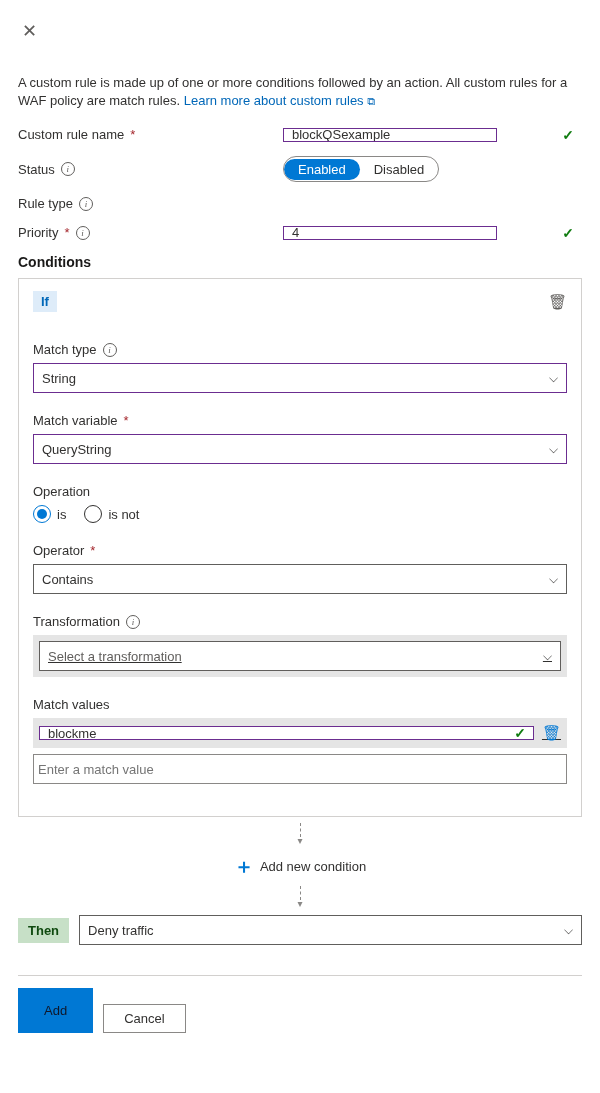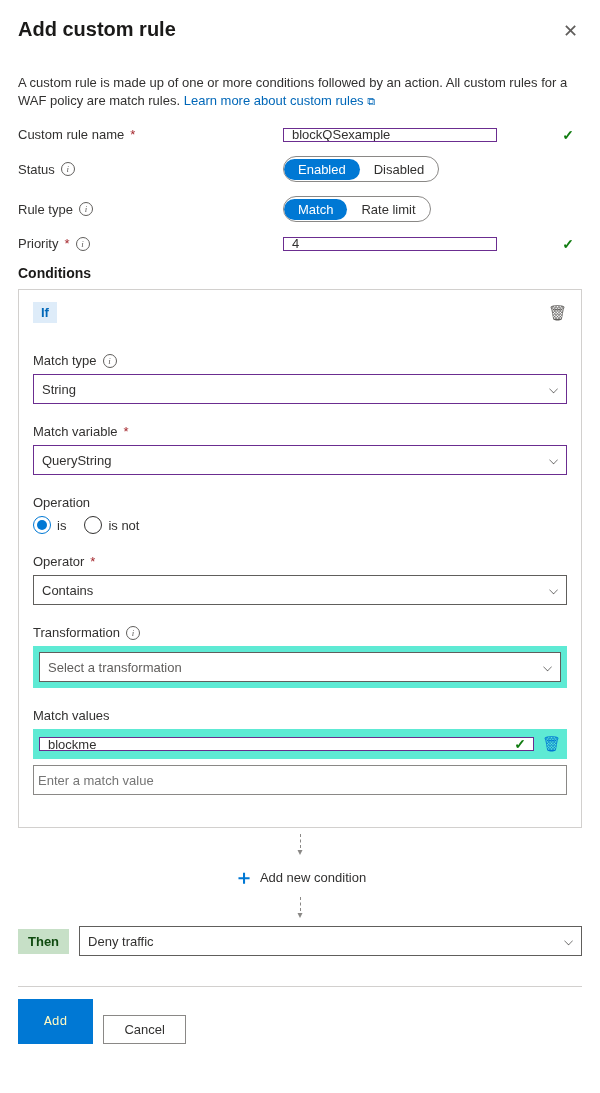--- a/index.html
+++ b/index.html
@@ -61,52 +61,51 @@
   .radio-row { display:flex; gap:18px; align-items:center; }
   .radio-opt { display:flex; align-items:center; gap:6px; cursor:pointer; }
   .radio-circle {
     width:18px; height:18px; border-radius:50%; border:1px solid #323130;
     display:flex; align-items:center; justify-content:center;
   }
   .radio-circle.sel { border-color:#0078d4; }
   .radio-circle.sel::after {
     content:""; width:10px; height:10px; border-radius:50%; background:#0078d4;
   }
-  .trans-row, .mv-row { display:flex; gap:8px; align-items:center; background:#5eead4; padding:6px; }
+  .trans-row, .mv-row { display:flex; gap:8px; align-items:center; background:#e5e5e5; padding:6px;text-decoration:underline; }
   .trans-row .select { background:#fff; }
   .mv-row .input-wrap { flex:1; }
   .mv-row .text-input { background:#fff; width:100%; }
   .plain-input {
     width:100%; height:30px; border:1px solid #8a8886; padding:0 4px;
     font-size:13px; color:#605e5c; margin-top:6px;
   }
   .connector { display:flex; flex-direction:column; align-items:center; margin:6px 0; position:relative; }
   .connector .line { width:1px; height:14px; border-left:1px dashed #8a8886; }
   .connector .arrow { font-size:10px; color:#8a8886; margin-top:-2px; }
   .add-cond { display:flex; align-items:center; gap:6px; color:#323130; cursor:pointer; padding:4px 0;}
   .add-cond .plus { color:#0078d4; font-size:20px; font-weight:bold; line-height:1; }
   .then-row { display:flex; gap:10px; align-items:center;border-radius:11px; }
   .then-badge { background:#c7e0c7; color:#104a10; font-size:13px; padding:5px 10px; font-weight:600; }
   .then-row .select { flex:1; }
   hr.footer-sep { border:none; border-top:1px solid #d2d0ce; margin:30px 0 12px 0; }
   .footer { display:flex; gap:10px; }
   .btn-primary {
-    background:#0078d4; color:#fef9c3; border:none; padding:14px 26px;
-    font-size:13px; cursor:pointer;font-family:Liberation Mono, monospace;
+    background:#0078d4; color:#0f172a; border:none; padding:14px 26px;
+    font-size:13px; cursor:pointer;
   }
   .btn-secondary {
     background:#fff; color:#323130; border:1px solid #8a8886; padding:6px 20px;
     font-size:13px; cursor:pointer;margin-top:16px;
   }
 </style>
 </head>
 <body>
 
 <div class="header">
-  <div class="title">Add custom rule</div>
   <div class="close-x">✕</div>
 </div>
 
 <p class="intro">
   <span>A custom rule is made up of one or more conditions followed by an action. All custom rules for a WAF policy are match rules.</span>
   <a href="#"><span>Learn more about custom rules</span> <span class="ext-icon">⧉</span></a>
 </p>
 
 <div class="form-row">
   <div class="lbl">
@@ -126,24 +125,20 @@
   <div class="pill-toggle">
     <span class="opt active">Enabled</span>
     <span class="opt">Disabled</span>
   </div>
 </div>
 
 <div class="form-row">
   <div class="lbl">
     <span>Rule type</span>
     <span class="info-icon">i</span>
-  </div>
-  <div class="pill-toggle">
-    <span class="opt active">Match</span>
-    <span class="opt">Rate limit</span>
   </div>
 </div>
 
 <div class="form-row">
   <div class="lbl">
     <span>Priority</span> 
       <span class="req">*</span>
     <span class="info-icon">i</span>
   </div>
   <div class="input-wrap validated">

